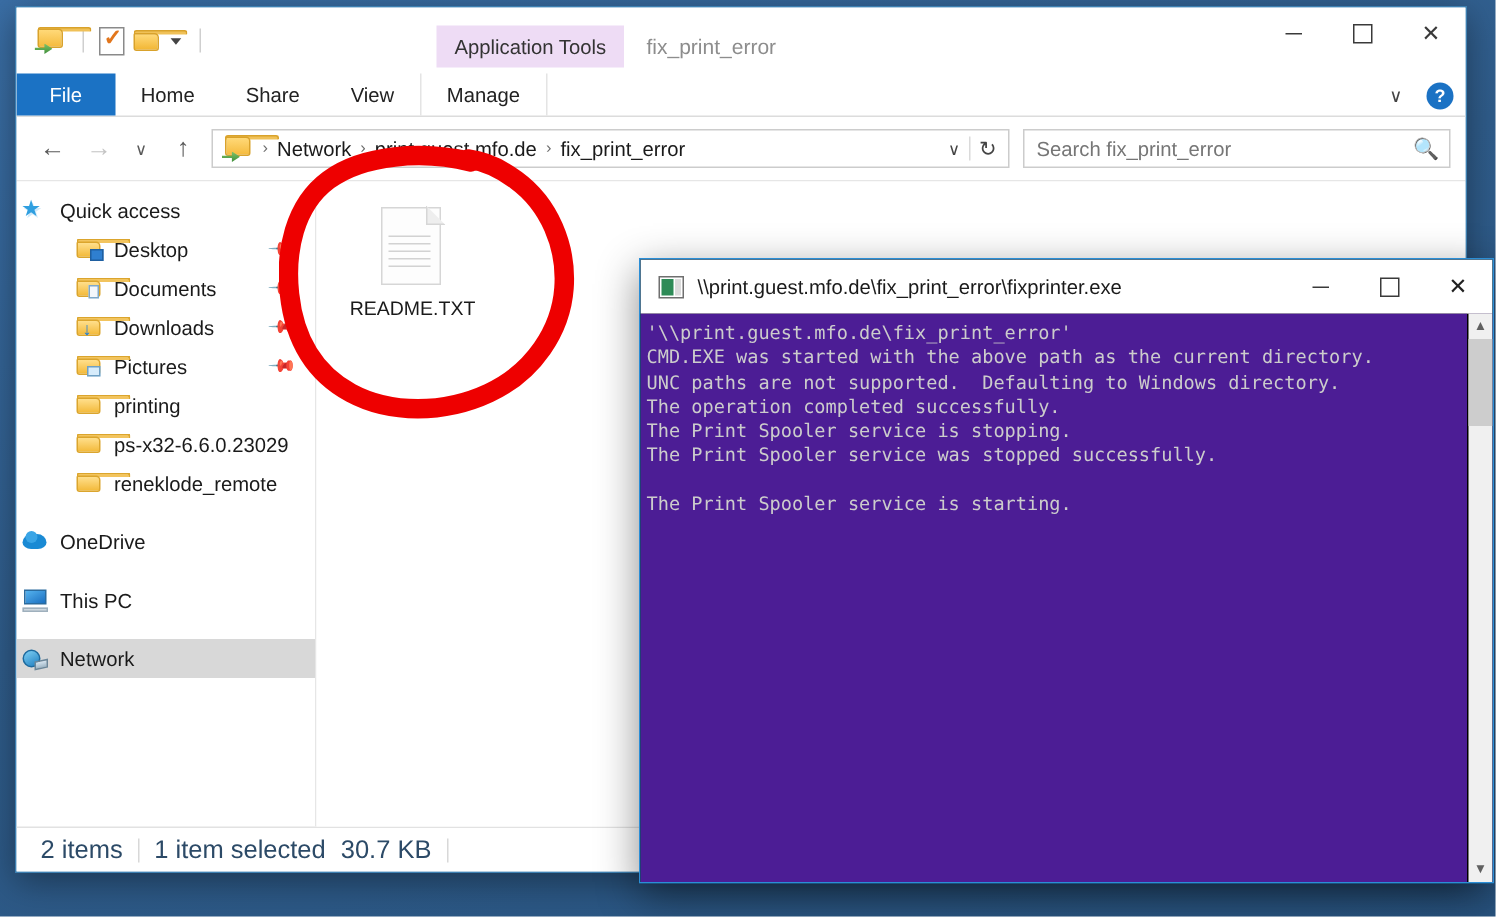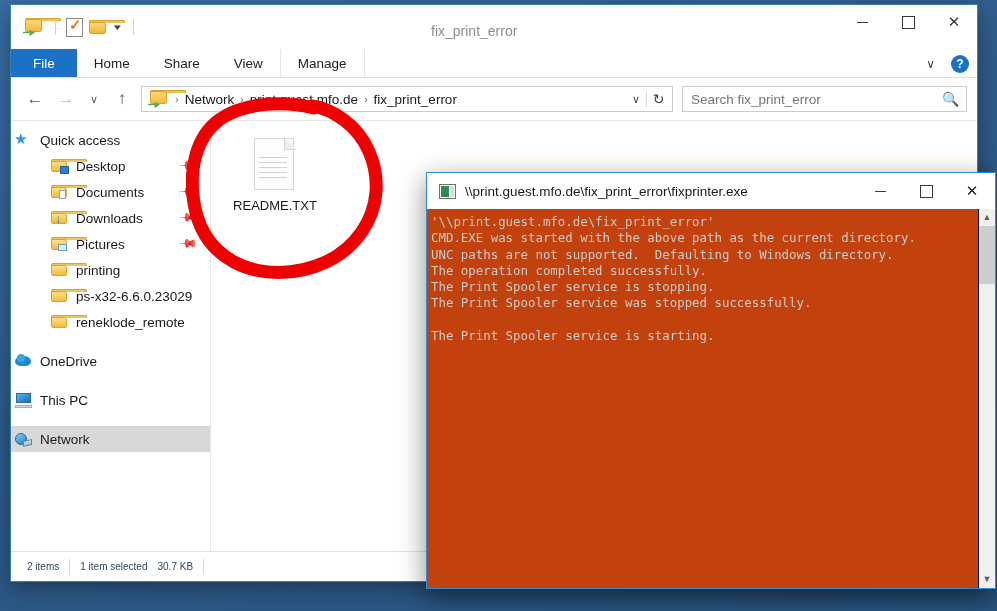--- a/index.html
+++ b/index.html
@@ -314,21 +314,21 @@
     position: absolute; left: 7px; display: block; height: 1px;
     width: 28px; background: #d2d2d2;
   }
 
   
   .statusbar {
     height: 30px; flex: none; border-top: 1px solid #e2e2e2;
     display: flex; align-items: center; background: #fff;
     padding-left: 16px; gap: 0;
   }
-  .statusbar .seg { font-size: 10px; color: #2c4a67; padding: 0 10px; }
+  .statusbar .seg { font-size: 17px; color: #2c4a67; padding: 0 10px; }
   .statusbar .seg:first-child { padding-left: 0; }
   .statusbar .divider { width: 1px; height: 16px; background: #d8d8d8; }
 
   
   #console {
     position: absolute; left: 426px; top: 172px;
     width: 570px; height: 417px;
     background: #000;
     border: 1px solid #2b8ed6;
     display: flex; flex-direction: column;
@@ -351,21 +351,21 @@
     content: ""; position: absolute; left: 10px; top: 1px;
     width: 4px; height: 11px; background: #dcdcdc;
   }
   .con-title .txt { font-size: 13.5px; color: #1a1a1a; }
   .con-wincontrols { position: absolute; right: 0; top: 0; display: flex; height: 36px; }
   .con-wincontrols div {
     width: 46px; height: 36px; display: flex; align-items: center;
     justify-content: center; color: #222;
   }
 
-  .con-body { flex: 1; display: flex; min-height: 0; background: #c2410c; }
+  .con-body { flex: 1; display: flex; min-height: 0; background: #4c1d95; }
   .con-text {
     flex: 1; color: #cccccc; font-family: "DejaVu Sans Mono", monospace;
     font-size: 12.4px; line-height: 16.3px; padding: 5px 0 0 4px;
     white-space: pre; overflow: hidden;
   }
   .con-scroll {
     width: 17px; flex: none; background: #f0f0f0;
     border-left: 1px solid #000; display: flex; flex-direction: column;
     justify-content: space-between; align-items: center;
   }
@@ -397,20 +397,23 @@
       <span class="sep"></span>
       <span class="icon-props"></span>
       <span class="icon-folder-sm">
         <span class="tab"></span>
           <span class="body"></span>
       </span>
       <span class="qat-caret"></span>
       <span class="sep"></span>
     </div>
 
+    <div class="ctx-tab">
+      <span>Application Tools</span>
+    </div>
 
     <div class="win-title">
       <span>fix_print_error</span>
     </div>
 
     <div class="wincontrols">
       <div class="btn-min"></div>
       <div class="btn-max"></div>
       <div class="btn-close close"></div>
     </div>

